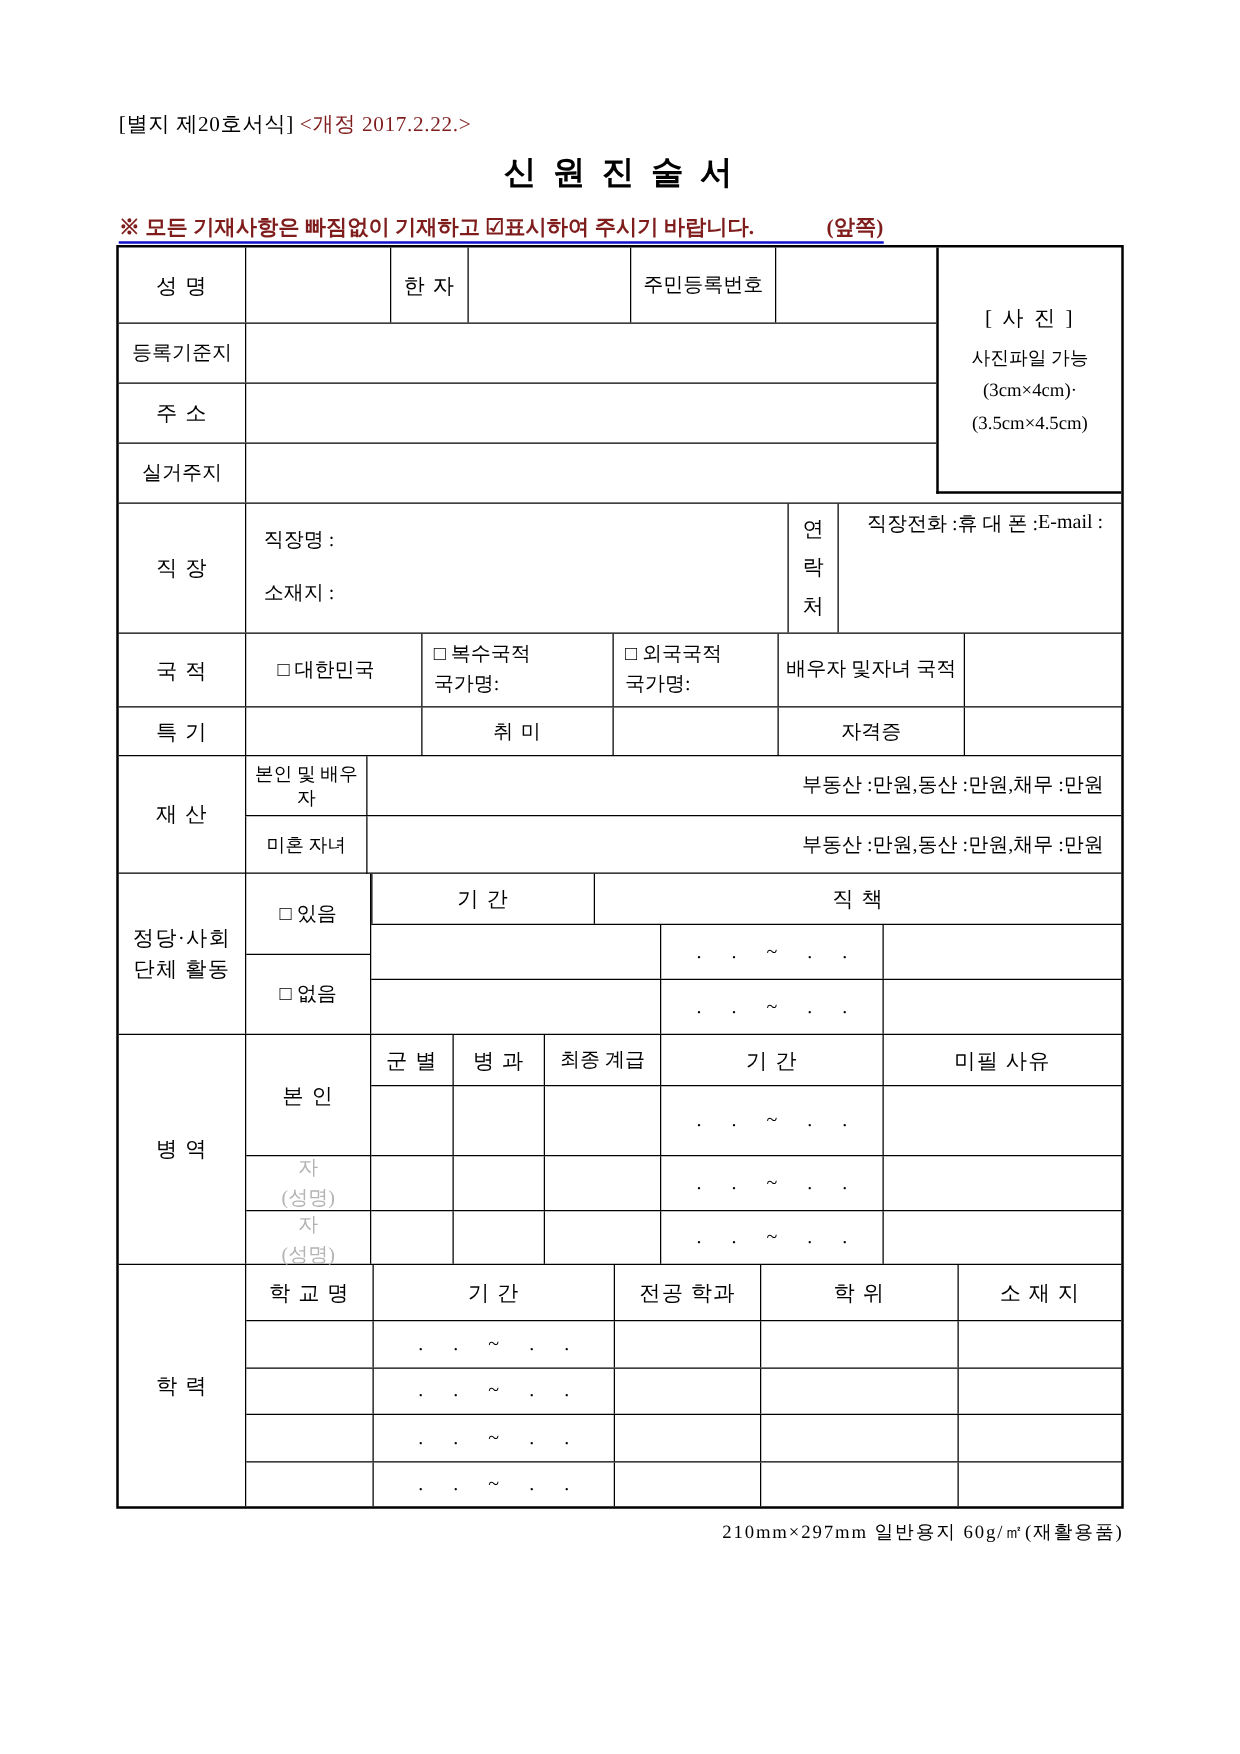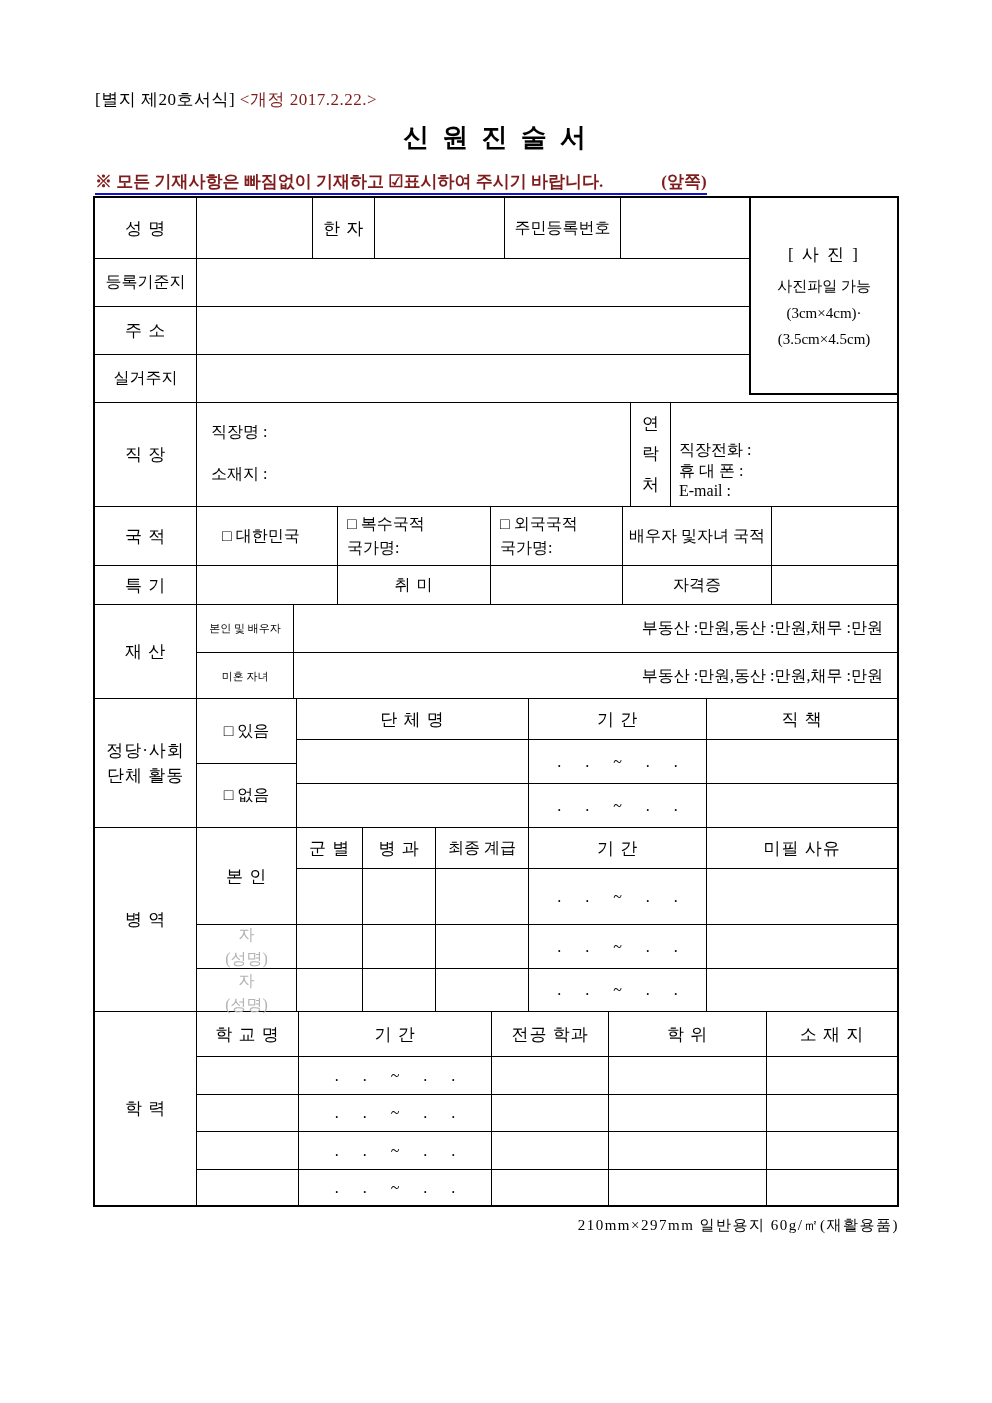--- a/index.html
+++ b/index.html
@@ -33,40 +33,40 @@
   .tbl > .sec + .sec { border-top: 1px solid #000; }
   .col { display: flex; flex-direction: column; }
   .row { display: flex; }
   .bl { border-left: 1px solid #000; }
   .bt { border-top: 1px solid #000; }
   .f1 { flex: 1 1 auto; min-width: 0; }
   .c  { display: flex; align-items: center; justify-content: center; text-align: center; }
   .lab { display:flex; align-items:center; justify-content:center; text-align:center;
          font-size: 17px; letter-spacing: 1px; }
   .lab16 { font-size: 16px; letter-spacing: 0; }
-  .small15 { font-size: 11px; letter-spacing: 0; }
+  .small15 { font-size: 15px; letter-spacing: 0; }
   .two-line { line-height: 1.5; }
   .dots { white-space: pre; font-size: 16px; }
   .muted { color: #b3b3b3; }
 
   .photo-wrap { width: 148px; position: relative; }
   .photo-box {
     position: absolute; left: 0; top: 0; right: 0; bottom: 7px;
     border-left: 2px solid #000; border-bottom: 2px solid #000;
     display: flex; flex-direction: column; align-items: center; justify-content: center;
     gap: 9px; font-size: 15px; text-align: center;
   }
   .photo-box .ptitle { font-size: 17px; letter-spacing: 2px; margin-bottom: 2px; }
 
   .vstack { display:flex; flex-direction:column; align-items:center; justify-content:center;
             line-height: 1.8; font-size: 17px; }
 
   .fill-lines { display: flex; flex-direction: column; justify-content: space-around;
                 padding: 8px 0 10px 14px; }
-  .contact-lines { display: flex; flex-direction: column; justify-content: flex-end;
+  .contact-lines { display: flex; flex-direction: row; justify-content: center;
                    padding: 6px 0 6px 8px; }
 
   .prop-row { display: flex; align-items: center; justify-content: flex-end;
               padding: 0 14px; }
 
   .footer-line { left: 93px; top: 1216px; width: 806px; text-align: right;
                  font-size: 15px; letter-spacing: 1.5px; }
 </style>
 </head>
 <body>
@@ -200,21 +200,20 @@
     <div class="col bl" style="width:100px">
       <div class="c" style="height:64px">
         <span>□ 있음</span>
       </div>
       <div class="c bt f1">
         <span>□ 없음</span>
       </div>
     </div>
     <div class="col bl f1">
       <div class="row" style="height:40px">
-        <div class="c lab" style="width:231px">단 체 명</div>
         <div class="bl c lab" style="width:178px">기 간</div>
         <div class="bl c lab f1">직 책</div>
       </div>
       <div class="row bt" style="height:44px">
         <div style="width:231px"></div>
         <div class="bl c dots" style="width:178px">.      .      ~      .      .</div>
         <div class="bl f1"></div>
       </div>
       <div class="row bt f1">
         <div style="width:231px"></div>

